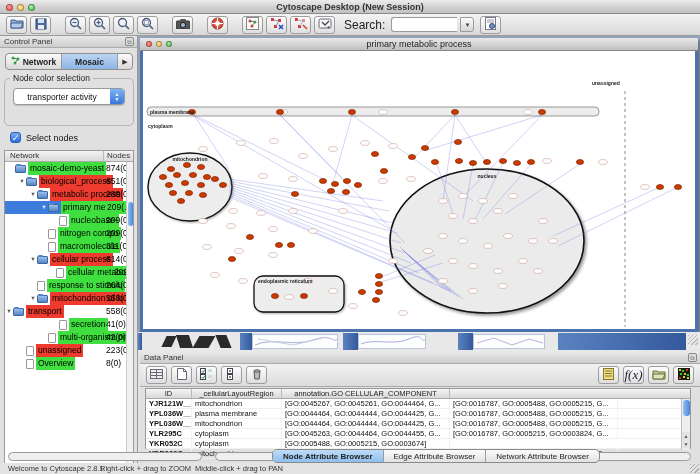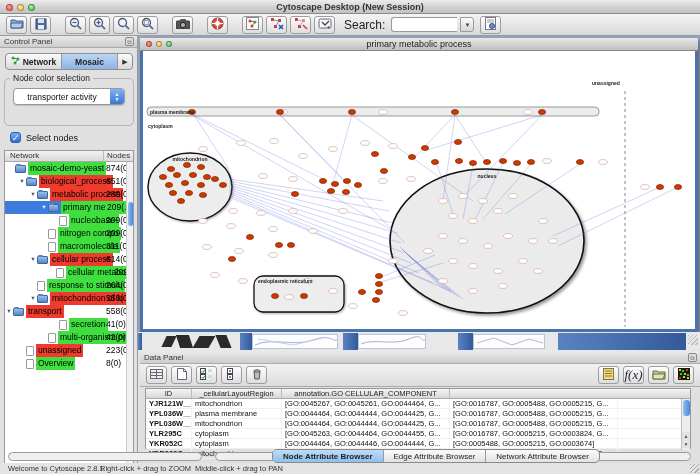--- a/index.html
+++ b/index.html
@@ -691,21 +691,20 @@
         <div class="drow">
           <div class="dc0">YLR295C</div>
           <div class="dc1">cytoplasm</div>
           <div class="dc2">[GO:0045263, GO:0044464, GO:0044455, G...</div>
           <div class="dc3">[GO:0016787, GO:0005215, GO:0003824, G...</div>
           <div class="dc4"></div>
         </div>
         <div class="drow">
           <div class="dc0">YKR052C</div>
           <div class="dc1">cytoplasm</div>
-          <div class="dc2">[GO:0044464, GO:0044446, GO:0044444, G...</div>
           <div class="dc3">[GO:0005488, GO:0005215, GO:0003674]</div>
           <div class="dc4"></div>
         </div>
         <div class="drow">
           <div class="dc0">YDR039C__1</div>
           <div class="dc1">mitochondrion</div>
           <div class="dc2">[GO:0044464, GO:0044444, GO:0044425, G...</div>
           <div class="dc3">[GO:0016787, GO:0005488, GO:0005215, G...</div>
           <div class="dc4"></div>
         </div>

